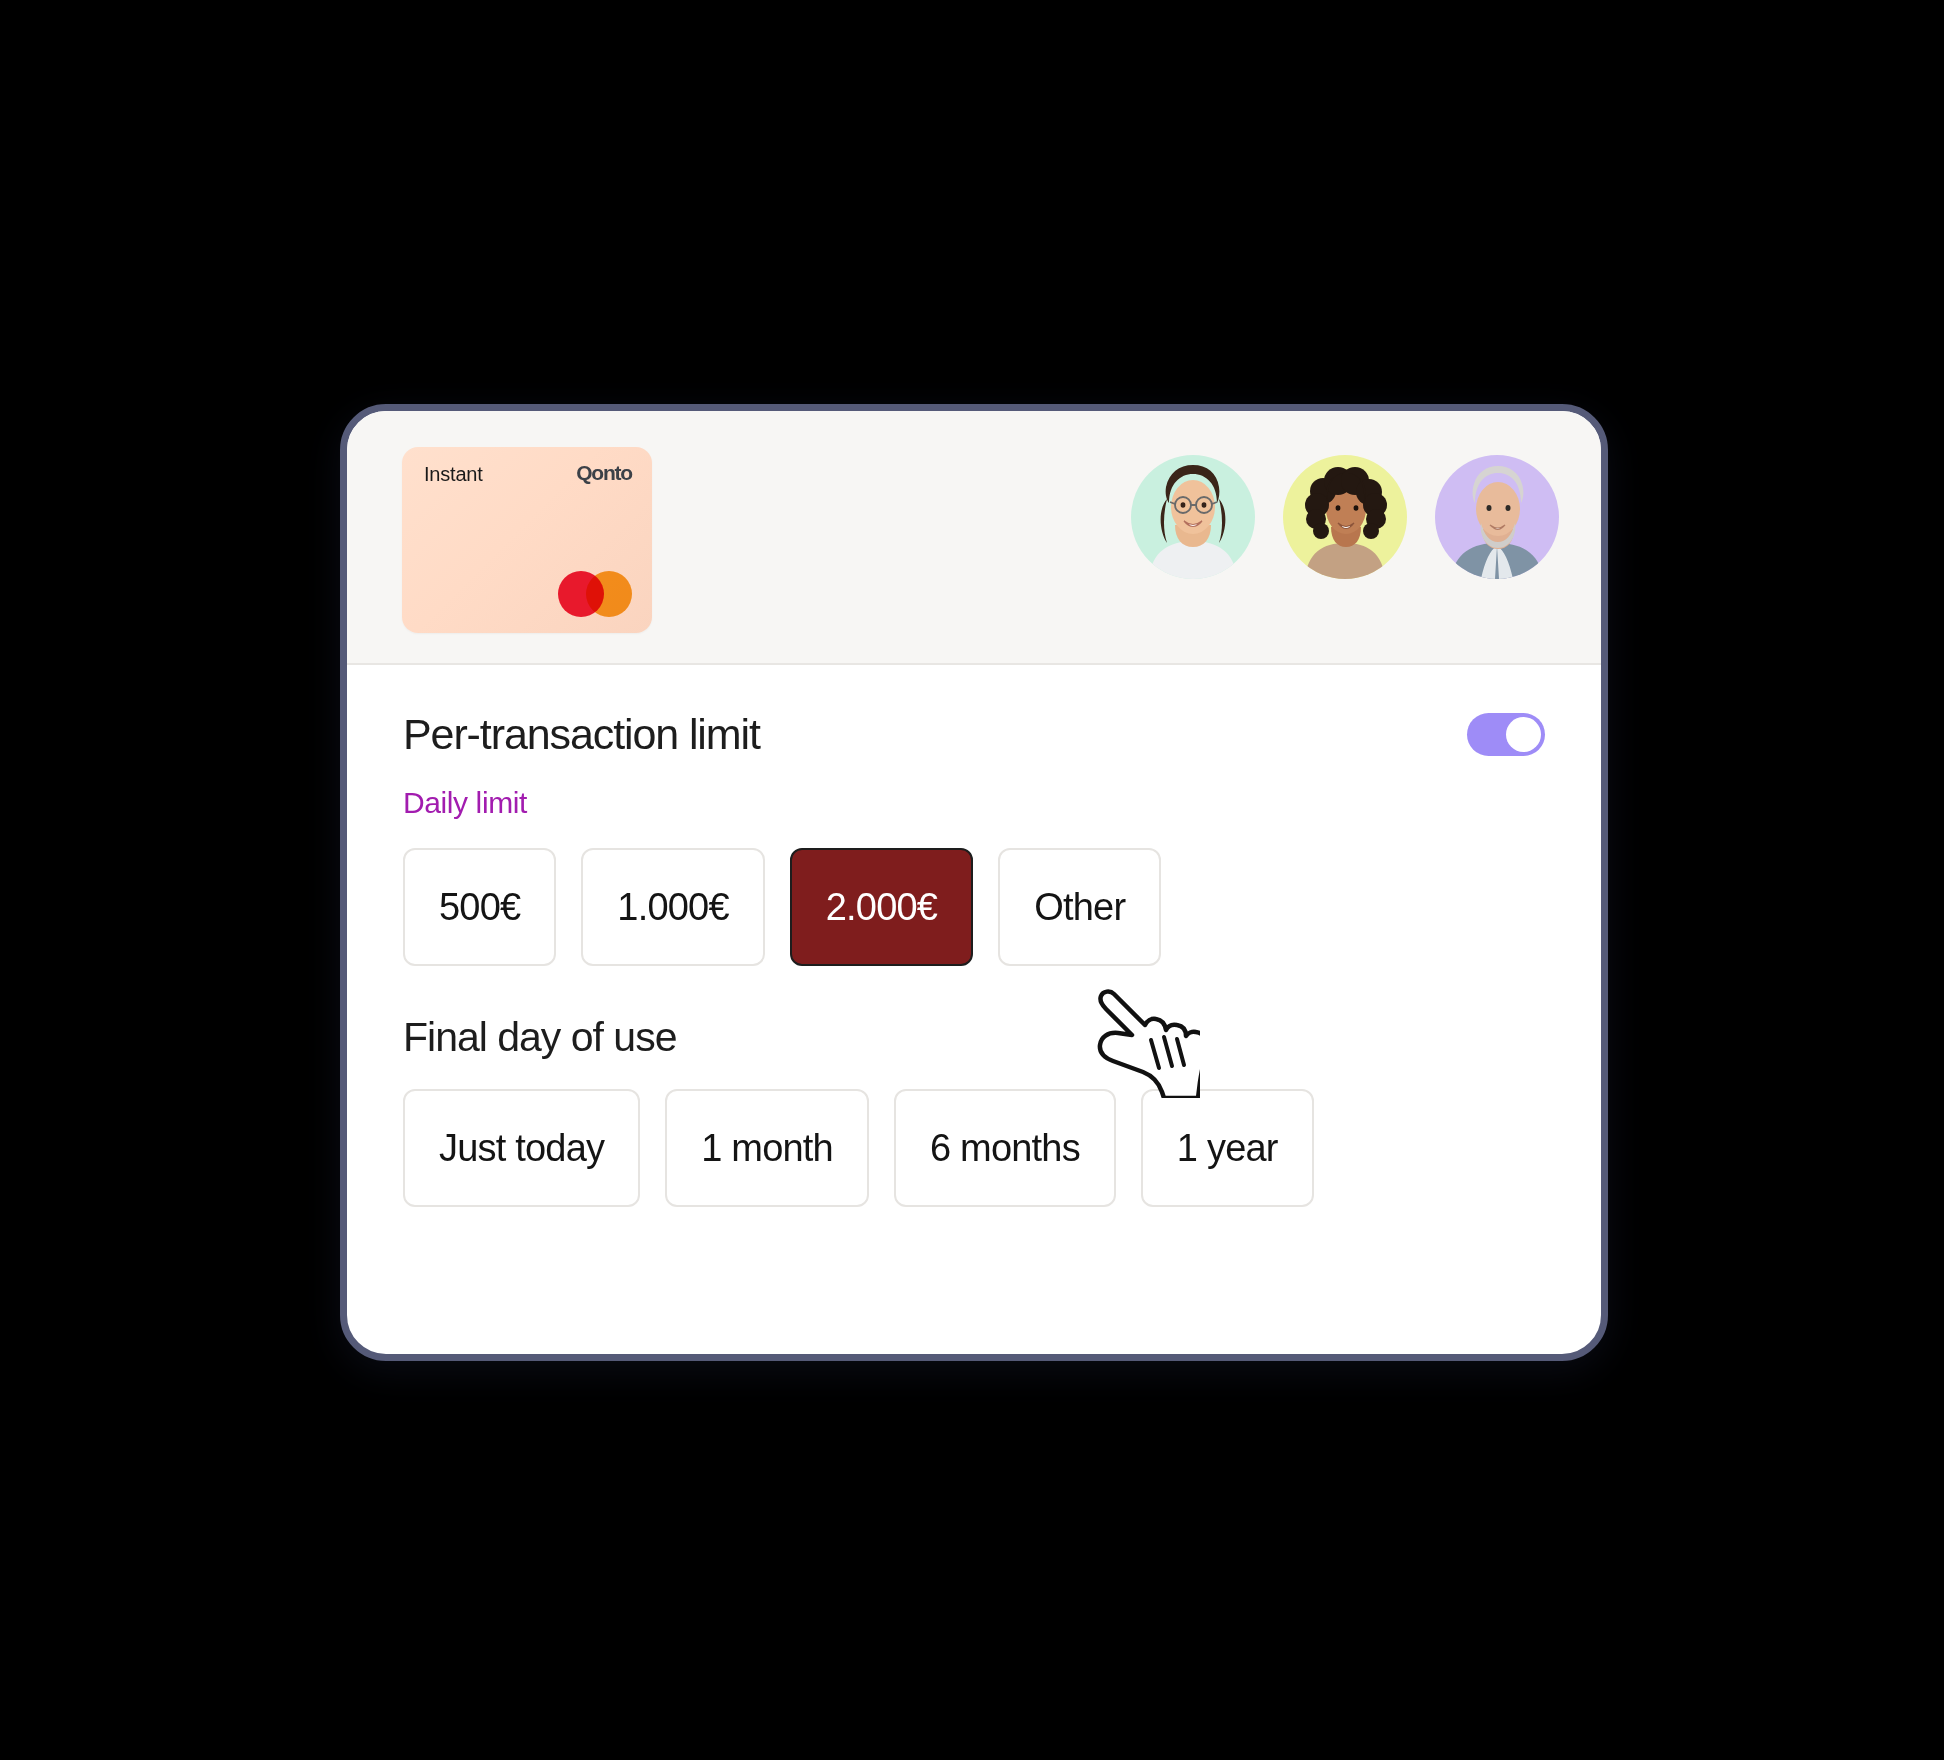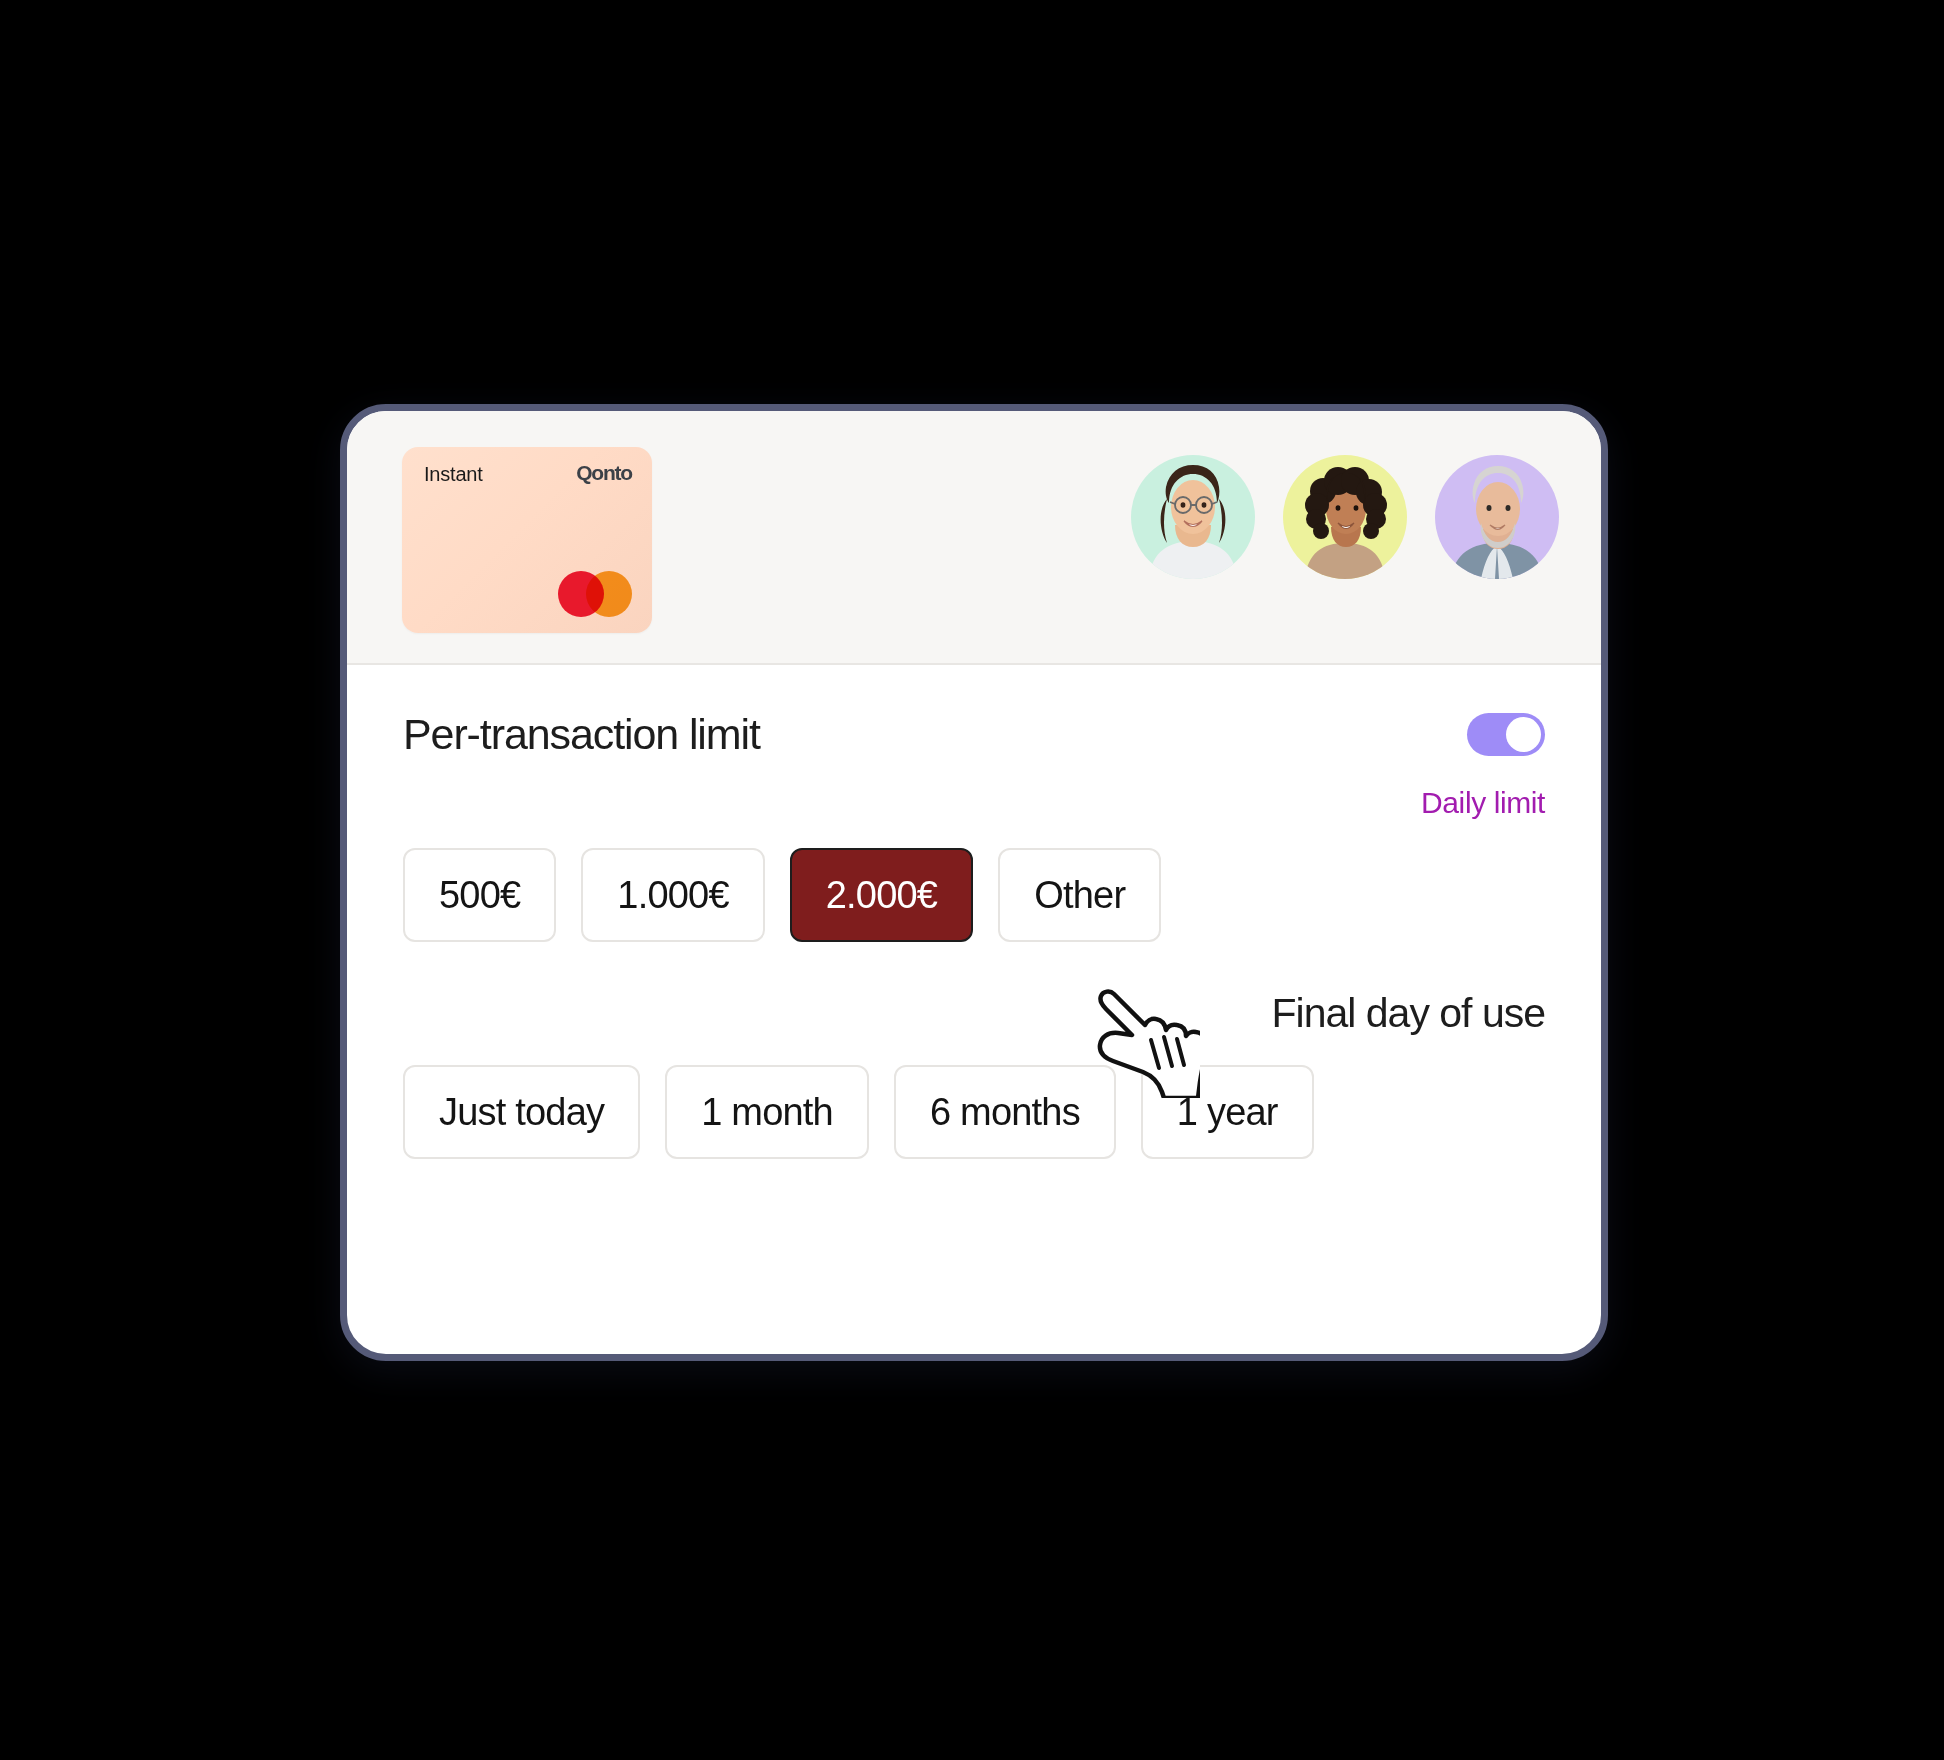--- a/index.html
+++ b/index.html
@@ -104,21 +104,20 @@
     overflow: hidden;
     flex: 0 0 auto;
   }
   .avatar svg { display: block; width: 100%; height: 100%; }
 
   
   .window-body {
     padding: 46px 56px 0 56px;
     background: #ffffff;
     box-sizing: border-box;
-    text-align: right;
   }
 
   .section-head-row {
     display: flex;
     align-items: center;
     justify-content: space-between;
   }
   .section-title {
     font-size: 43px;
     font-weight: 500;
@@ -163,21 +162,21 @@
   }
   .chip {
     border: 2px solid #e6e4e1;
     border-radius: 12px;
     background: #ffffff;
     color: #141414;
     font-size: 38px;
     font-weight: 400;
     letter-spacing: -0.8px;
     font-family: "Liberation Sans", "DejaVu Sans", sans-serif;
-    height: 94px;
+    height: 118px;
     padding: 0 34px;
     display: flex;
     align-items: center;
     justify-content: center;
     cursor: pointer;
     box-sizing: border-box;
     white-space: nowrap;
   }
   .chip.selected {
     background: #7f1d1d;

